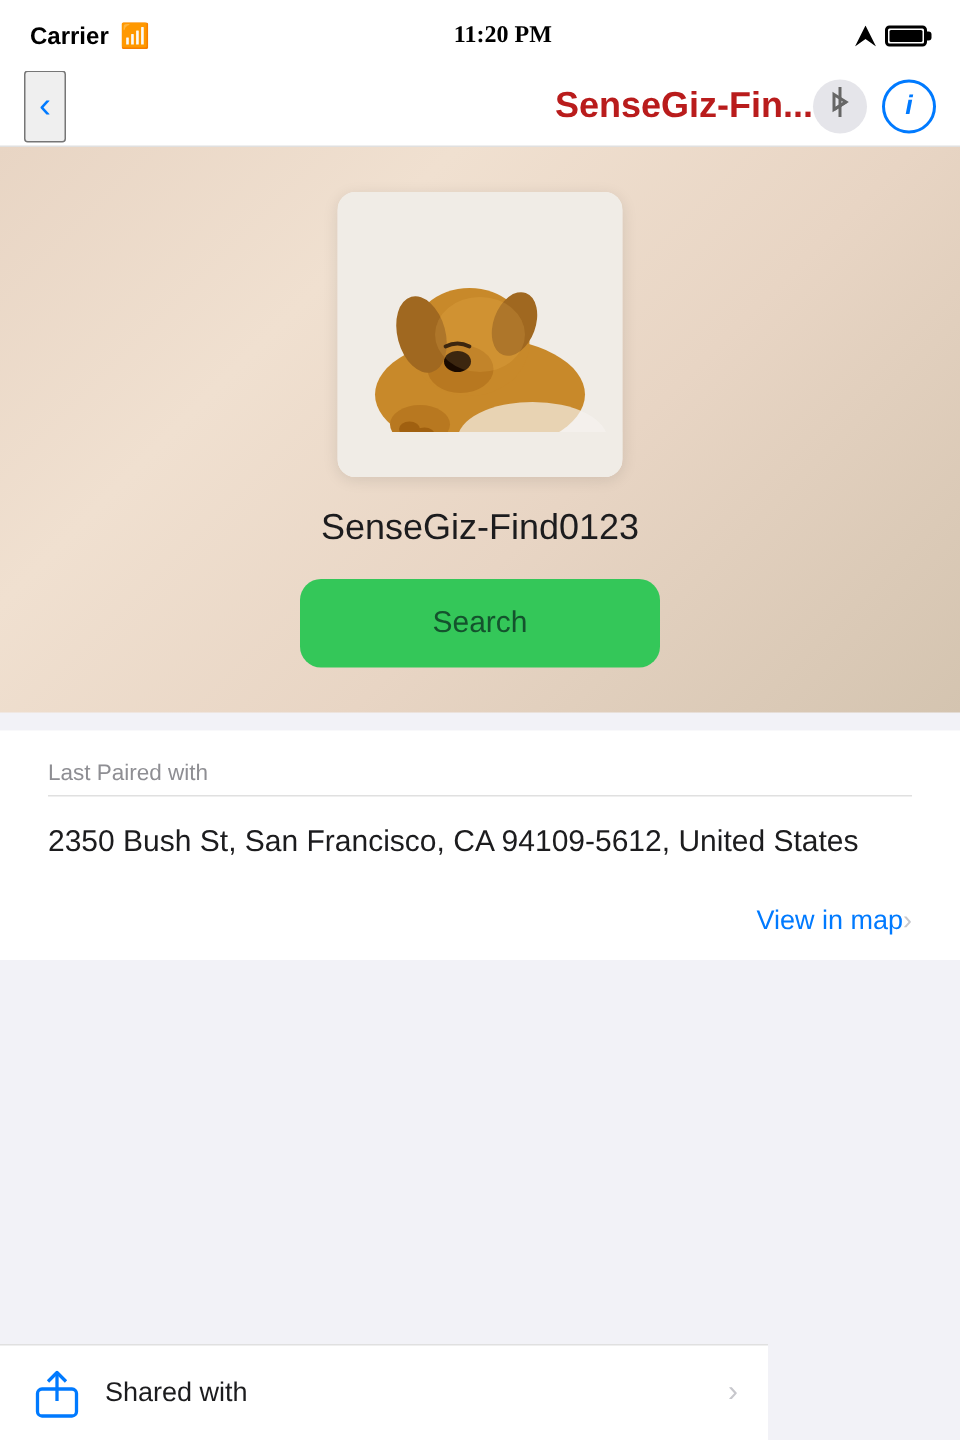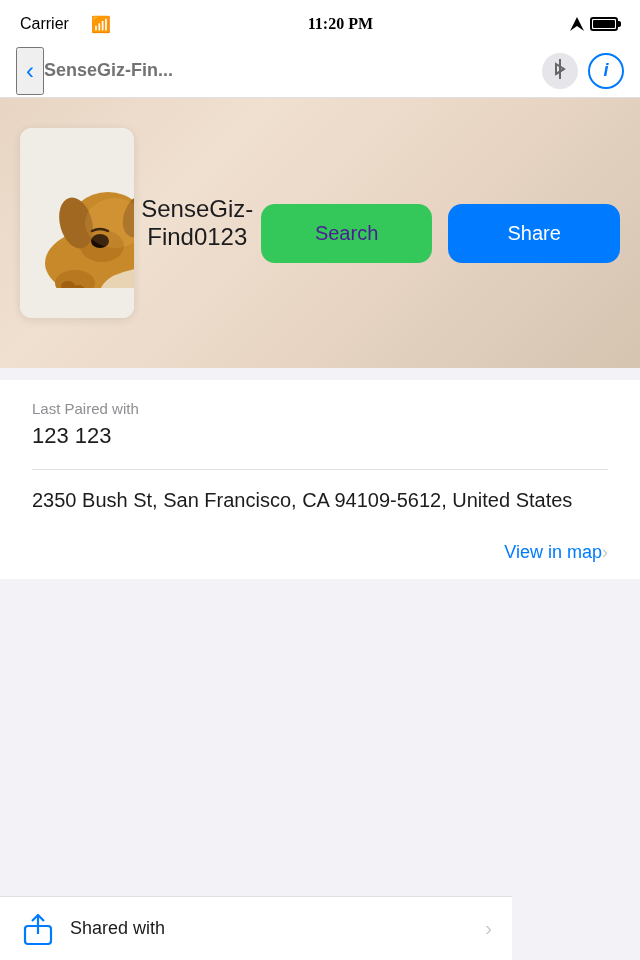--- a/index.html
+++ b/index.html
@@ -16,24 +16,24 @@
     .status-bar {
       display: flex;
       justify-content: space-between;
       align-items: center;
       padding: 8px 20px 4px 20px;
       background: #fff;
       height: 44px;
     }
     .status-left {
       display: flex;
-      align-items: center;
-      gap: 22px;
+      align-items: flex-end;
+      gap: 8px;
       font-size: 16px;
-      font-weight: 400;
+      font-weight: 700;
     }
     .status-center {
       font-size: 16px;
       font-weight: 600;
       font-family: Liberation Serif, serif;
     }
     .status-right {
       display: flex;
       align-items: center;
       gap: 6px;
@@ -83,25 +83,25 @@
       border-bottom: 1px solid #e0e0e0;
     }
     .nav-back {
       color: #007aff;
       font-size: 24px;
       font-weight: 300;
       cursor: pointer;
       padding: 8px;
     }
     .nav-title {
-      font-size: 18px;
+      font-size: 24px;
       font-weight: 700;
-      color: #737373;
+      color: #b91c1c;
       flex: 1;
-      text-align: left;
+      text-align: right;
     }
     .nav-icons {
       display: flex;
       gap: 10px;
       align-items: center;
     }
     .nav-btn-circle {
       width: 36px;
       height: 36px;
       border-radius: 50%;
@@ -127,21 +127,21 @@
       color: #007aff;
       font-size: 18px;
       font-weight: 700;
       font-style: italic;
     }
 
     
     .hero-section {
       background: linear-gradient(135deg, #e8d5c4 0%, #f0e0d0 30%, #e8d5c4 60%, #d4c4b0 100%);
       display: flex;
-      flex-direction: row;
+      flex-direction: column;
       align-items: center;
       padding: 30px 20px 30px;
     }
     .device-image-container {
       width: 190px;
       height: 190px;
       border-radius: 12px;
       overflow: hidden;
       background: #f5f0eb;
       margin-bottom: 20px;
@@ -162,21 +162,21 @@
     }
 
     .action-buttons {
       display: flex;
       gap: 16px;
       width: 100%;
       justify-content: center;
     }
     .btn-search {
       background: #34c759;
-      color: #4c1d95;
+      color: #14532d;
       border: none;
       border-radius: 14px;
       padding: 18px 0;
       font-size: 20px;
       font-weight: 500;
       cursor: pointer;
       flex: 1;
       max-width: 240px;
     }
     .btn-share {
@@ -345,27 +345,25 @@
 
       <ellipse cx="130" cy="165" rx="50" ry="25" fill="#f5f2ee" opacity="0.7"></ellipse>
       <rect x="0" y="160" width="190" height="30" fill="#f0ece6"></rect>
     </svg>
   </div>
 
   <div class="device-name">SenseGiz-Find0123</div>
 
   <div class="action-buttons">
     <button class="btn-search">Search</button>
-    <button class="btn-share">Share</button>
   </div>
 </div>
 
 <div class="info-section">
   <div class="info-label">Last Paired with</div>
-  <div class="info-value">123 123</div>
   <div class="divider"></div>
   <div class="location-value">2350 Bush St, San Francisco, CA 94109-5612, United States</div>
   <div class="map-link-row">
     <span class="map-link">View in map</span>
     <span class="map-link-chevron">›</span>
   </div>
 </div>
 
 <div class="bottom-row">
   <div class="bottom-left">

